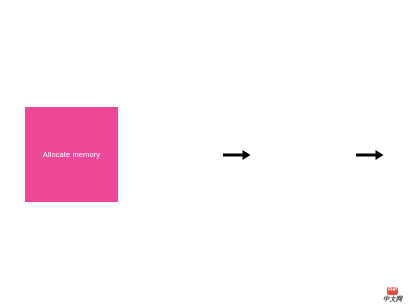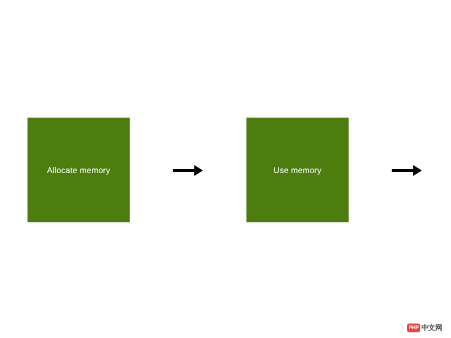--- a/index.html
+++ b/index.html
@@ -32,21 +32,21 @@
     height: 95px;
     display: flex;
     flex-direction: row;
     align-items: center;
     justify-content: space-between;
   }
 
   .flow-box {
     width: 93px;
     height: 95px;
-    background: #4d7c0f;
+    background: #ec4899;
     display: flex;
     align-items: center;
     justify-content: center;
     box-sizing: border-box;
     flex: 0 0 auto;
   }
 
   .flow-box-label {
     color: #ffffff;
     font-size: 7.5px;
@@ -69,24 +69,25 @@
   .flow-arrow svg {
     display: block;
   }
 
   
   #watermark {
     position: absolute;
     right: 8px;
     bottom: 5px;
     display: flex;
-    flex-direction: row;
+    flex-direction: column;
     align-items: center;
     gap: 1px;
     opacity: 0.92;
+    font-style: italic;
   }
 
   .wm-badge {
     display: inline-flex;
     align-items: center;
     justify-content: center;
     background: #e8392e;
     color: #ffffff;
     border-radius: 2px;
     font-size: 4.5px;
@@ -116,23 +117,20 @@
     <div class="flow-box">
       <span class="flow-box-label">Allocate memory</span>
     </div>
 
     <div class="flow-arrow">
       <svg width="28" height="14" viewBox="0 0 28 14" aria-hidden="true">
         <path d="M0 5.6 H19.5 V2.0 L27.5 7.0 L19.5 12.0 V8.4 H0 Z" fill="#000000"></path>
       </svg>
     </div>
 
-    <div class="flow-box">
-      <span class="flow-box-label">Use memory</span>
-    </div>
 
     <div class="flow-arrow">
       <svg width="28" height="14" viewBox="0 0 28 14" aria-hidden="true">
         <path d="M0 5.6 H19.5 V2.0 L27.5 7.0 L19.5 12.0 V8.4 H0 Z" fill="#000000"></path>
       </svg>
     </div>
 
 
   </div>
 

